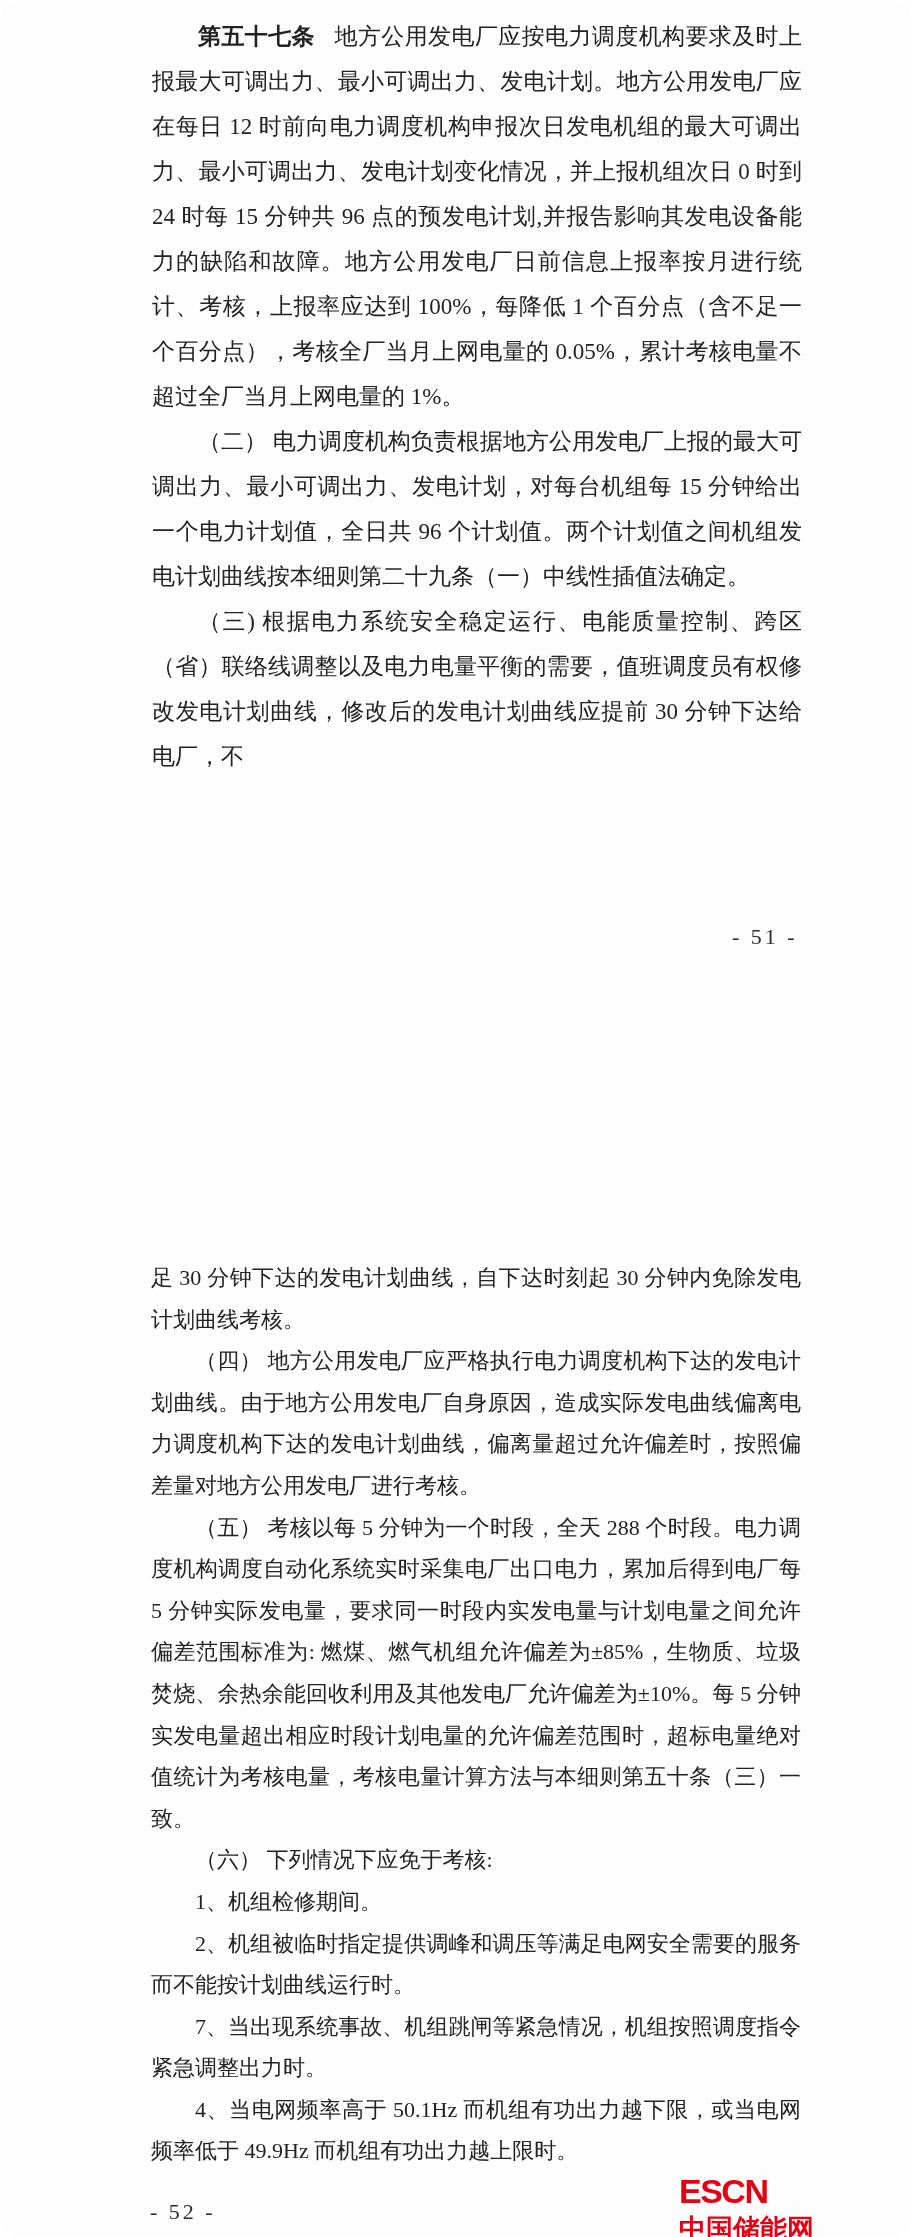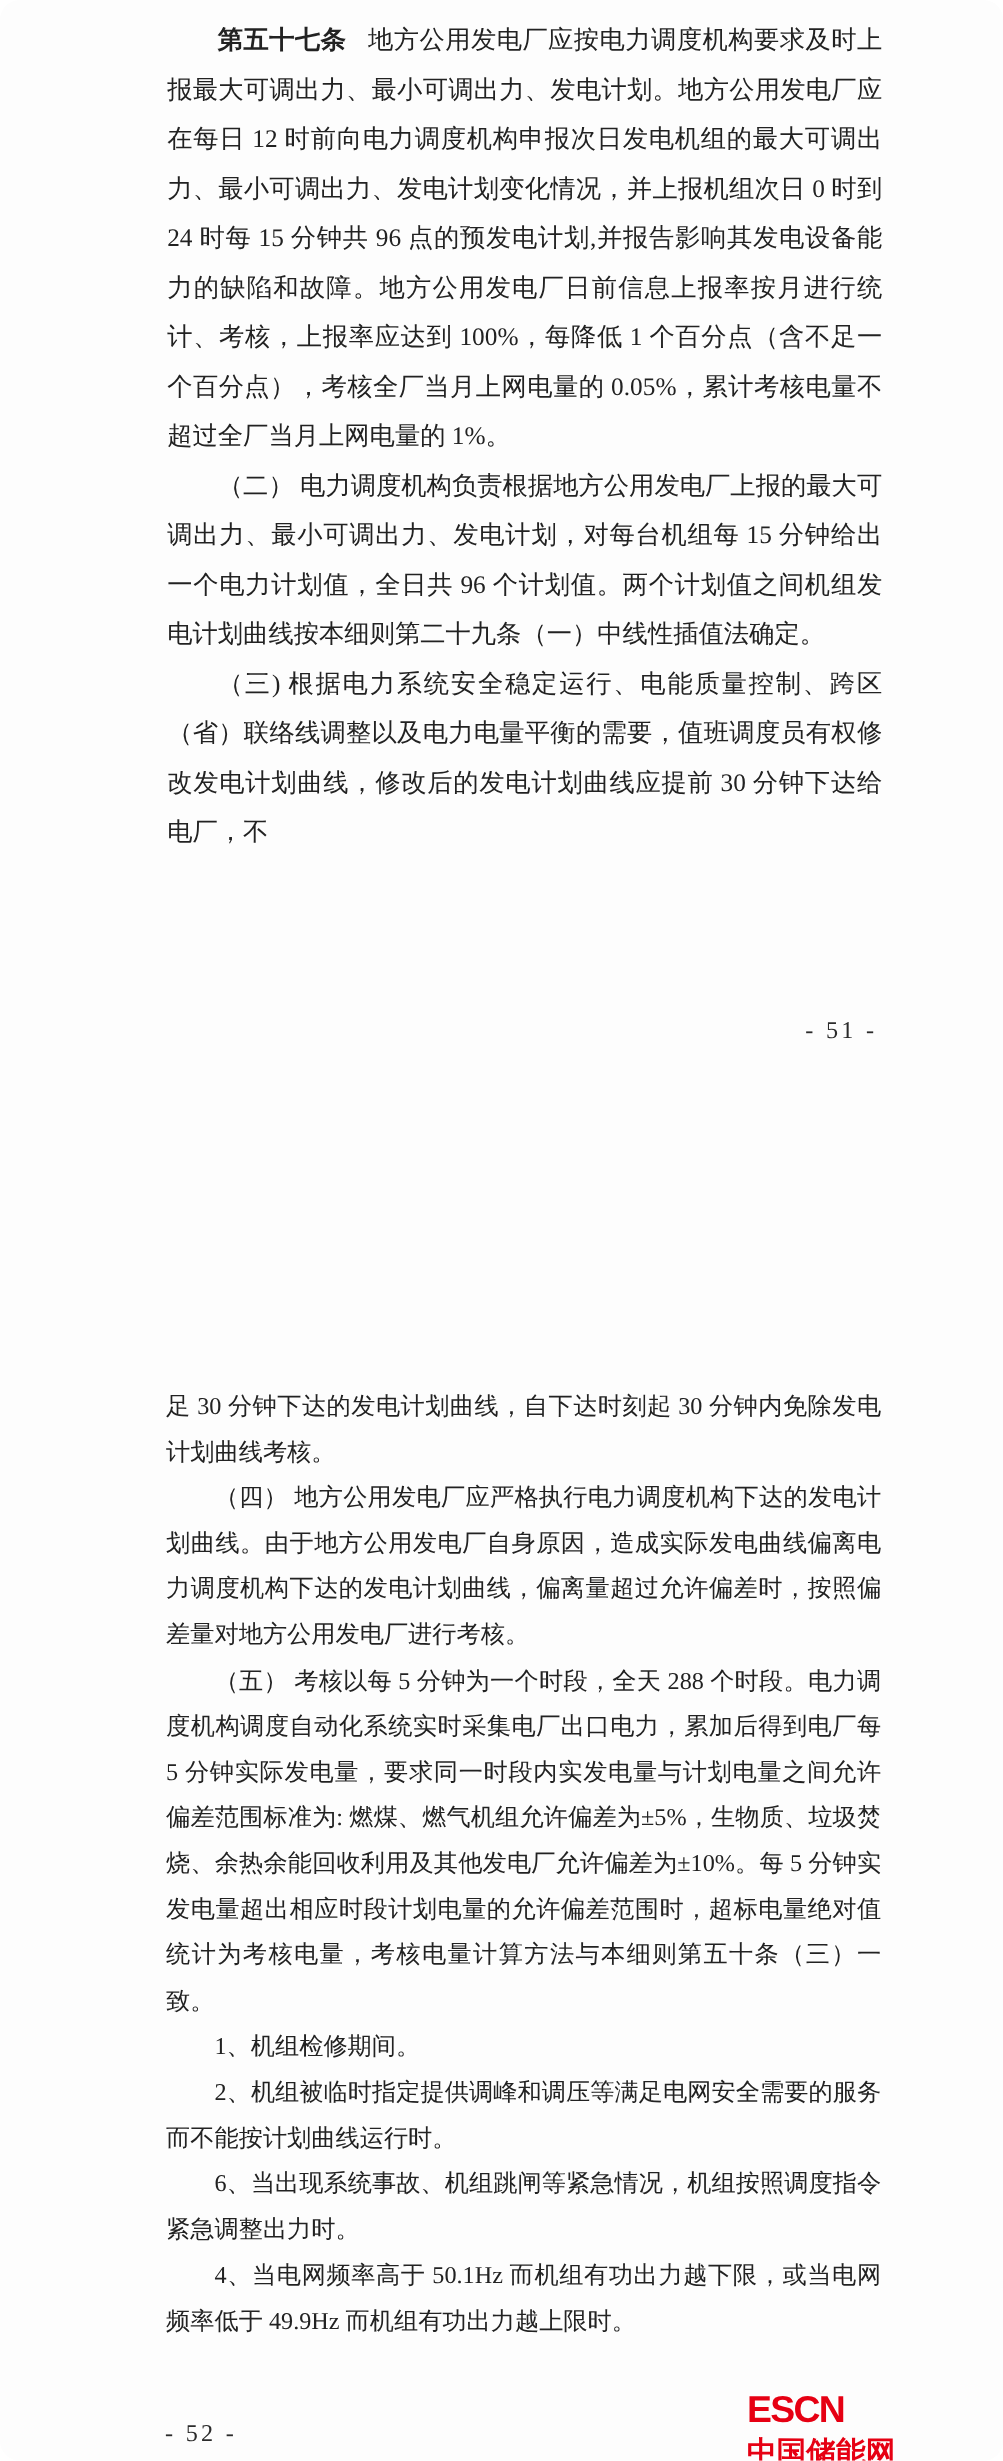--- a/index.html
+++ b/index.html
@@ -92,28 +92,29 @@
 </div>
     <div class="page-num pn51">- 51 -</div>
   </section>
 
   <section>
     <div class="doc-body page2-body">
   <p class="para no-indent"><span>足 30 分钟下达的发电计划曲线，自下达时刻起 30 分钟内免除发电计划曲线考核。</span></p>
 
   <p class="para"><span>（四） 地方公用发电厂应严格执行电力调度机构下达的发电计划曲线。由于地方公用发电厂自身原因，造成实际发电曲线偏离电力调度机构下达的发电计划曲线，偏离量超过允许偏差时，按照偏差量对地方公用发电厂进行考核。</span></p>
 
-  <p class="para"><span>（五） 考核以每 5 分钟为一个时段，全天 288 个时段。电力调度机构调度自动化系统实时采集电厂出口电力，累加后得到电厂每 5 分钟实际发电量，要求同一时段内实发电量与计划电量之间允许偏差范围标准为: 燃煤、燃气机组允许偏差为±5%，生物质、垃圾焚烧、余热余能回收利用及其他发电厂允许偏差为±10%。每 5 分钟实发电量超出相应时段计划电量的允许偏差范围时，超标电量绝对值统计为考核电量，考核电量计算方法与本细则第五十条（三）一致。</span></p>
+  <p class="para"><span>（五） 考核以每 5 分钟为一个时段，全天 288 个时段。电力调度机构调度自动化系统实时采集电厂出口电力，累加后得到电厂每 5 分钟实际发电量，要求同一时段内实发电量与计划电量之间允许偏差范围标准为: 燃煤、燃气机组允许偏差为±85%，生物质、垃圾焚烧、余热余能回收利用及其他发电厂允许偏差为±10%。每 5 分钟实发电量超出相应时段计划电量的允许偏差范围时，超标电量绝对值统计为考核电量，考核电量计算方法与本细则第五十条（三）一致。</span></p>
 
+  <p class="para"><span>（六） 下列情况下应免于考核:</span></p>
 
   <p class="para"><span>1、机组检修期间。</span></p>
 
   <p class="para"><span>2、机组被临时指定提供调峰和调压等满足电网安全需要的服务而不能按计划曲线运行时。</span></p>
 
-  <p class="para"><span>6、当出现系统事故、机组跳闸等紧急情况，机组按照调度指令紧急调整出力时。</span></p>
+  <p class="para"><span>7、当出现系统事故、机组跳闸等紧急情况，机组按照调度指令紧急调整出力时。</span></p>
 
   <p class="para"><span>4、当电网频率高于 50.1Hz 而机组有功出力越下限，或当电网频率低于 49.9Hz 而机组有功出力越上限时。</span></p>
 </div>
 
     <div class="watermark" style="color: rgb(230, 0, 19);">
       <span class="wm-latin">ESCN</span>
       <span class="wm-cn">中国储能网</span>
     </div>
 
     <div class="page-num pn52">- 52 -</div>

